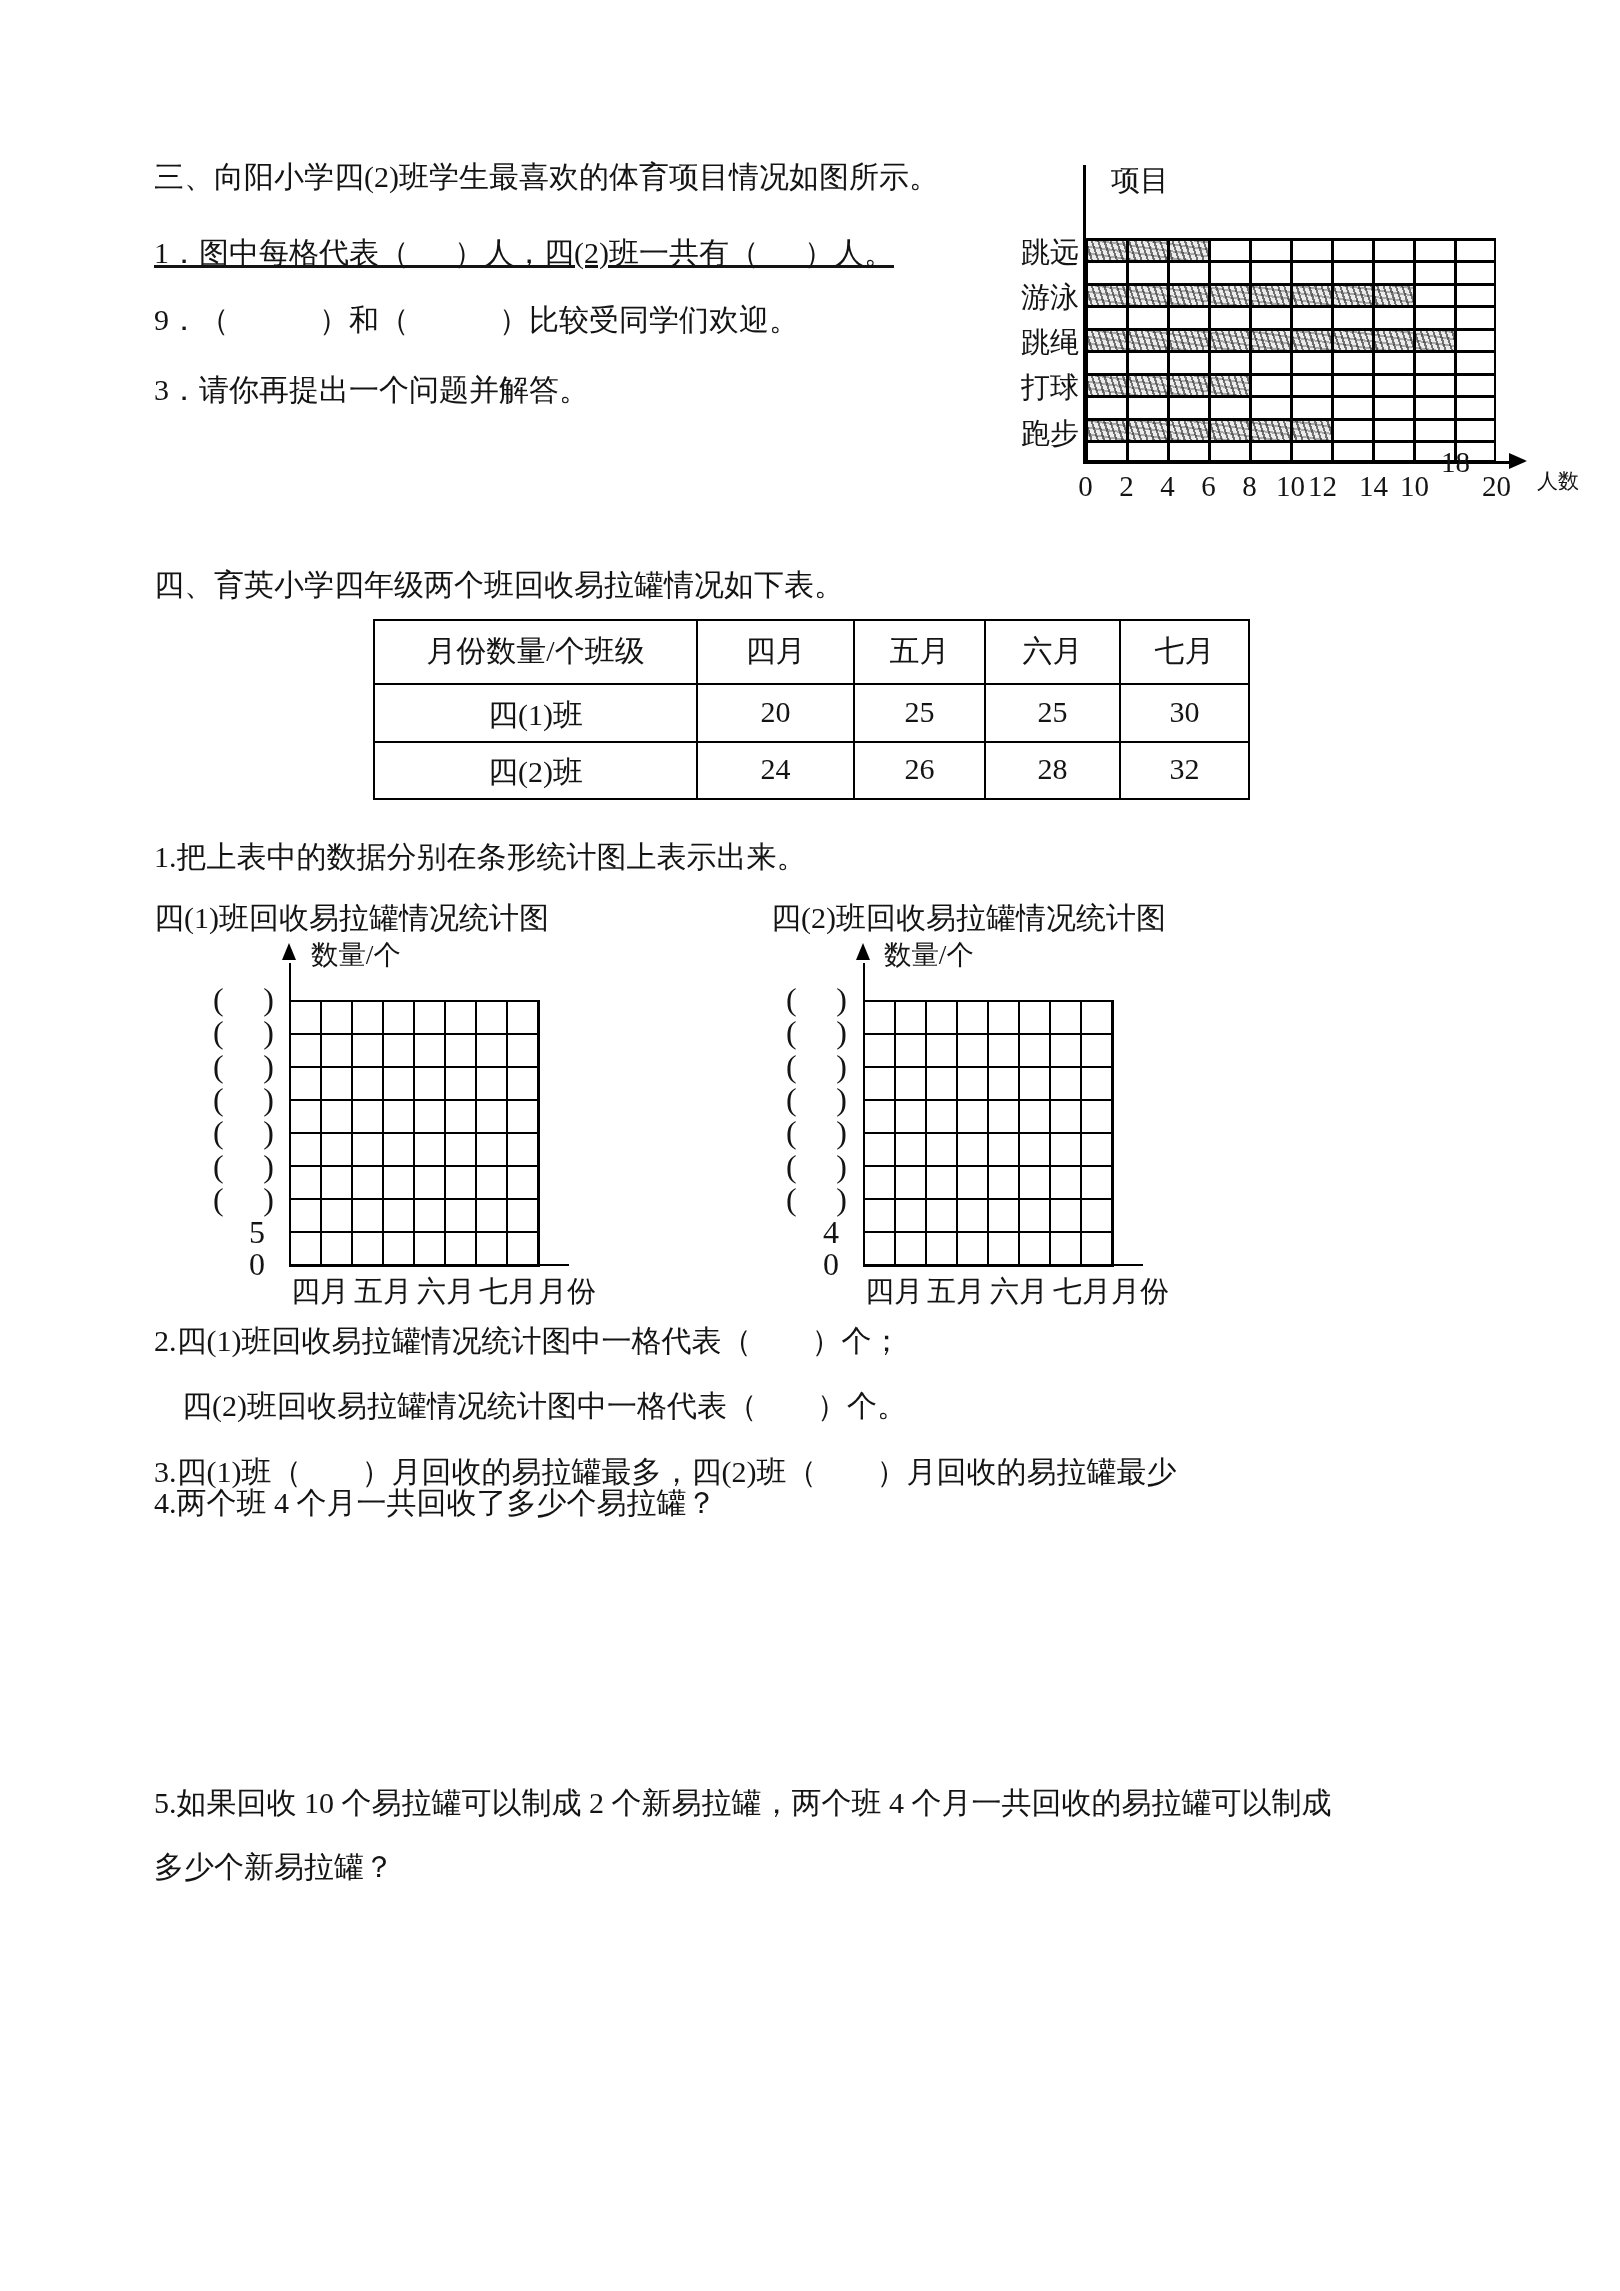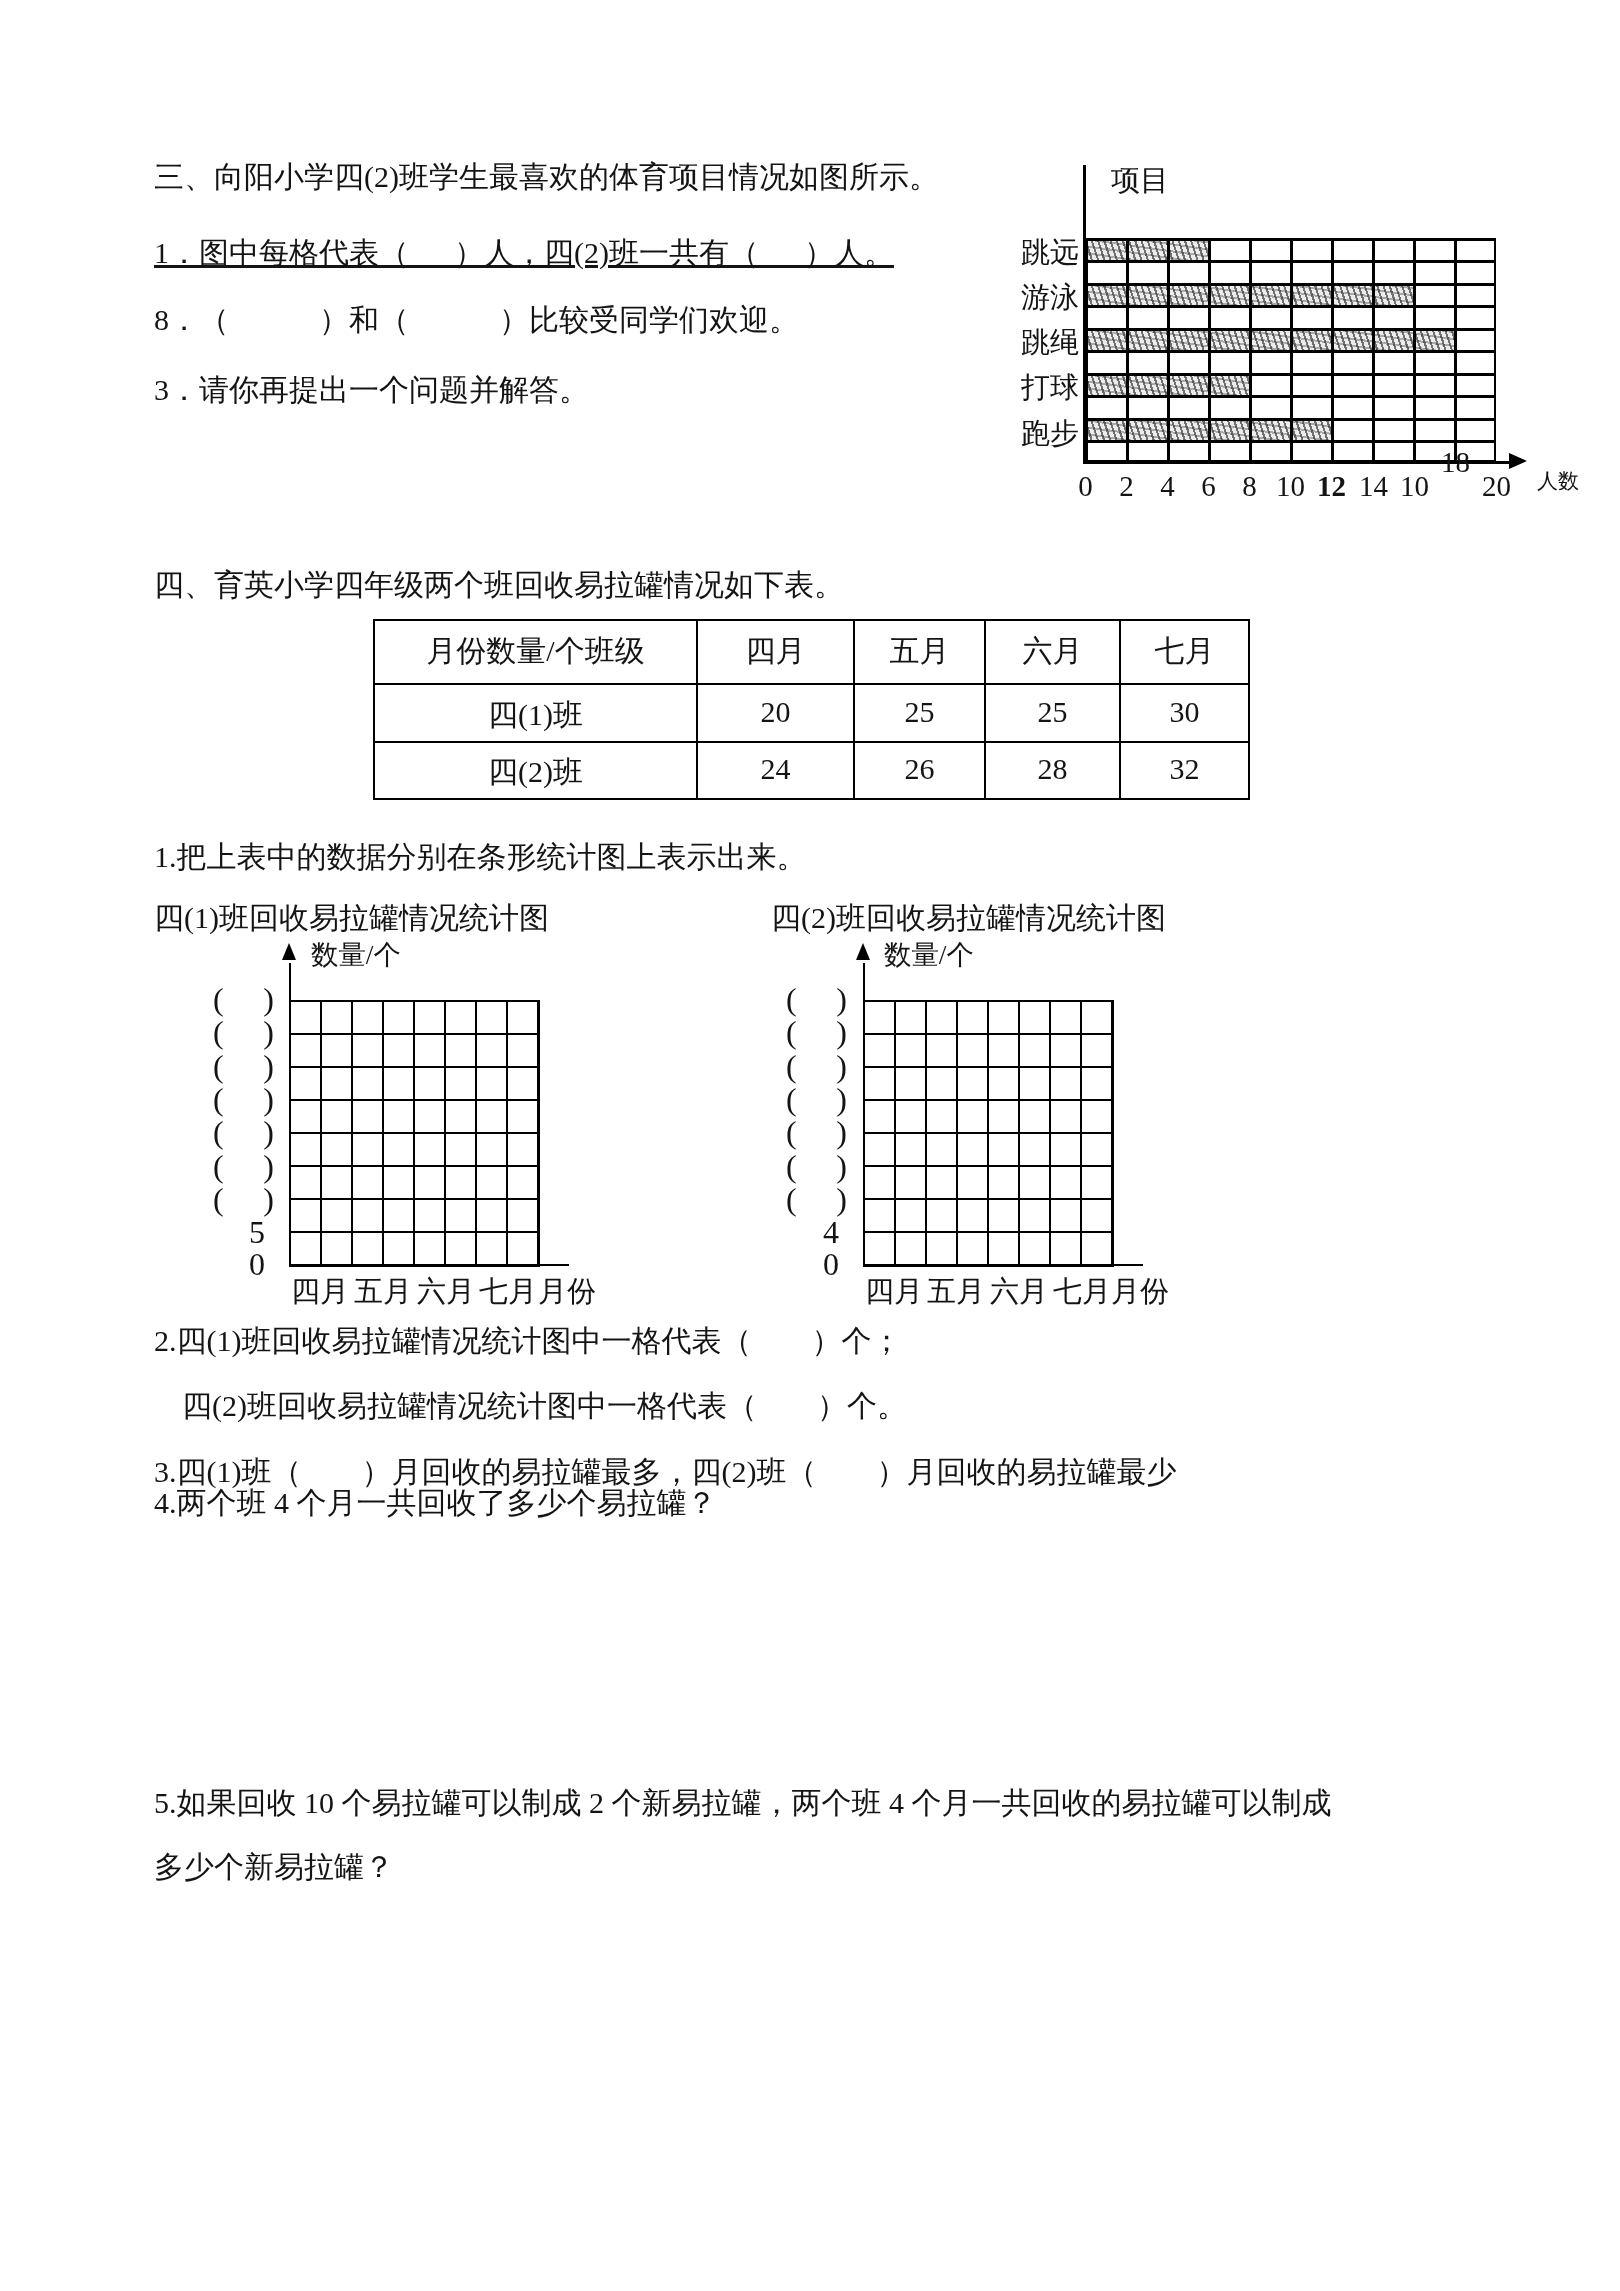--- a/index.html
+++ b/index.html
@@ -70,21 +70,21 @@
   table.rtable tr.hrow td{height:52px;border-radius:9px;}
   table.rtable tr.drow td{height:46px;}
 </style>
 </head>
 <body>
 
 <div class="page">
 
   <div class="t" style="left:154px;top:159px;">三、向阳小学四(2)班学生最喜欢的体育项目情况如图所示。</div>
   <div class="t" style="left:154px;top:235px;text-decoration:underline;">1．图中每格代表（      ）人，四(2)班一共有（      ）人。</div>
-  <div class="t" style="left:154px;top:302px;">8．（            ）和（            ）比较受同学们欢迎。</div>
+  <div class="t" style="left:154px;top:302px;">9．（            ）和（            ）比较受同学们欢迎。</div>
   <div class="t" style="left:154px;top:372px;">3．请你再提出一个问题并解答。</div>
 
   <div class="layer" id="sports-chart">
     <div class="vline" style="left:1083px;top:165px;width:2.9px;height:299px;"></div>
     <div class="t" style="left:1111px;top:163px;font-size:29px;">项目</div>
     <div class="hline" style="left:1083px;top:461px;width:434px;height:2.9px;"></div>
     <div class="arrow-right" style="left:1509px;top:453px;"></div>
     <div class="t" style="left:1537px;top:469px;font-size:21px;">人数</div>
   <div class="hatch" style="left: 1085px; top: 238px; width: 123px; height: 22.5px;"></div>
       <div class="hatch" style="left: 1085px; top: 283px; width: 329px; height: 22.5px;"></div>
@@ -96,21 +96,21 @@
       <div class="t" style="left: 1006px; top: 280px; width: 73px; text-align: right; font-size: 29px;">游泳</div>
       <div class="t" style="left: 1006px; top: 325px; width: 73px; text-align: right; font-size: 29px;">跳绳</div>
       <div class="t" style="left: 1006px; top: 370px; width: 73px; text-align: right; font-size: 29px;">打球</div>
       <div class="t" style="left: 1006px; top: 416px; width: 73px; text-align: right; font-size: 29px;">跑步</div>
       <div class="t" style="left: 1062px; top: 469px; width: 47px; text-align: center; font-size: 29px;">0</div>
       <div class="t" style="left: 1103px; top: 469px; width: 47px; text-align: center; font-size: 29px;">2</div>
       <div class="t" style="left: 1144px; top: 469px; width: 47px; text-align: center; font-size: 29px;">4</div>
       <div class="t" style="left: 1185px; top: 469px; width: 47px; text-align: center; font-size: 29px;">6</div>
       <div class="t" style="left: 1226px; top: 469px; width: 47px; text-align: center; font-size: 29px;">8</div>
       <div class="t" style="left: 1267px; top: 469px; width: 47px; text-align: center; font-size: 29px;">10</div>
-      <div class="t" style="left: 1308px; top: 469px; width: 47px; text-align: center; font-size: 29px; font-weight: bold;">12</div>
+      <div class="t" style="left: 1308px; top: 469px; width: 47px; font-size: 29px;">12</div>
       <div class="t" style="left: 1350px; top: 469px; width: 47px; text-align: center; font-size: 29px;">14</div>
       <div class="t" style="left: 1391px; top: 469px; width: 47px; text-align: center; font-size: 29px;">10</div>
       <div class="t" style="left: 1432px; top: 445px; width: 47px; text-align: center; font-size: 29px;">18</div>
       <div class="t" style="left: 1473px; top: 469px; width: 47px; text-align: center; font-size: 29px;">20</div>
     </div>
 
   <div class="t" style="left:154px;top:567px;">四、育英小学四年级两个班回收易拉罐情况如下表。</div>
 
   <table class="rtable">
     <colgroup>

